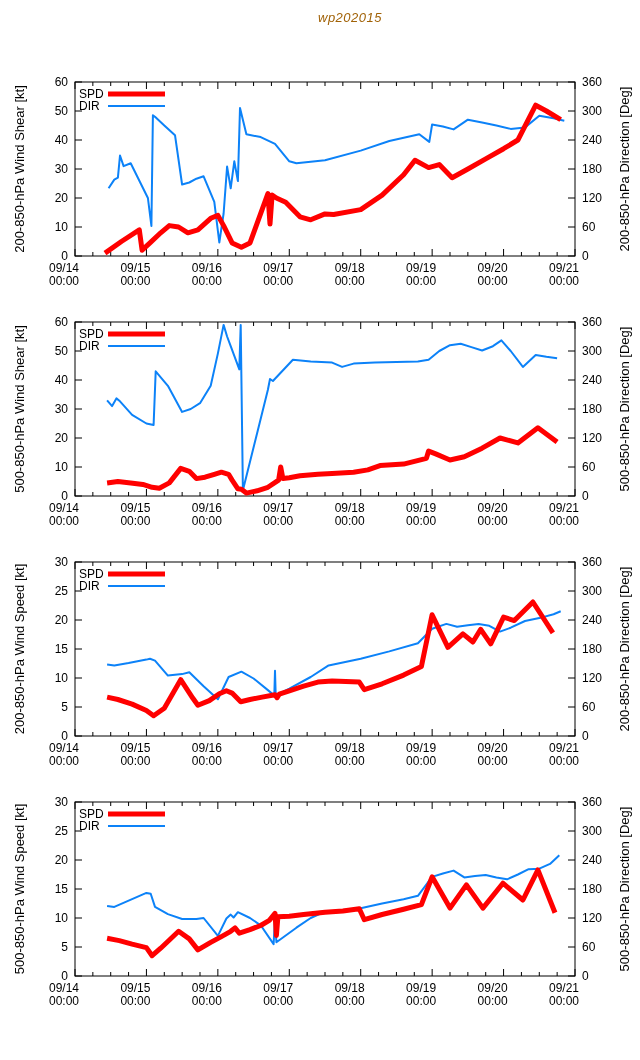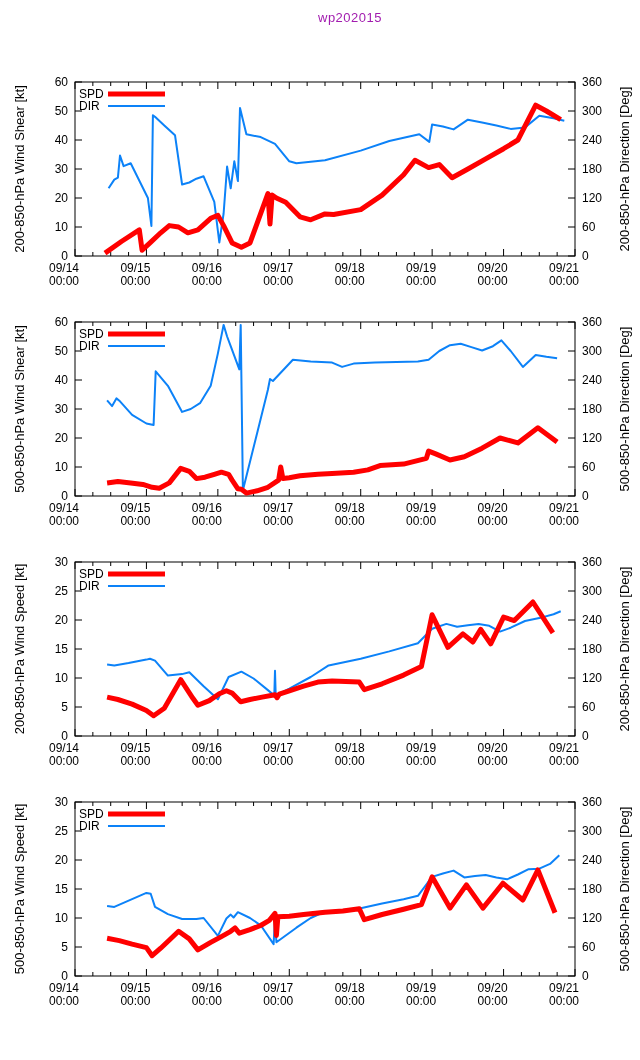--- a/index.html
+++ b/index.html
@@ -13,21 +13,21 @@
   }
   figure.chart{margin:0;position:absolute;left:0;width:640px;height:240px;}
   figure.chart svg{display:block;}
   #c1{top:60px;} #c2{top:300px;} #c3{top:540px;} #c4{top:780px;}
   text{font-family:"Liberation Sans",sans-serif;fill:#000;}
 </style>
 </head>
 <body>
 <div id="app">
 
-<div class="plot-title" style="color: #a21caf;">wp202015</div>
+<div class="plot-title" style="color: #a16207; font-style: italic;">wp202015</div>
 
 <figure class="chart" id="c1">
       <svg width="640" height="240" viewBox="0 0 640 240">
         <rect x="75" y="22" width="500" height="174" fill="none" stroke="#000000" stroke-width="1"></rect>
         <g stroke="#000000" stroke-width="1">
           <line x1="75" y1="196" x2="75" y2="189"></line>
           <line x1="75" y1="22" x2="75" y2="29"></line>
           <line x1="92.85714285714286" y1="196" x2="92.85714285714286" y2="192"></line>
           <line x1="92.85714285714286" y1="22" x2="92.85714285714286" y2="26"></line>
           <line x1="110.71428571428572" y1="196" x2="110.71428571428572" y2="192"></line>

